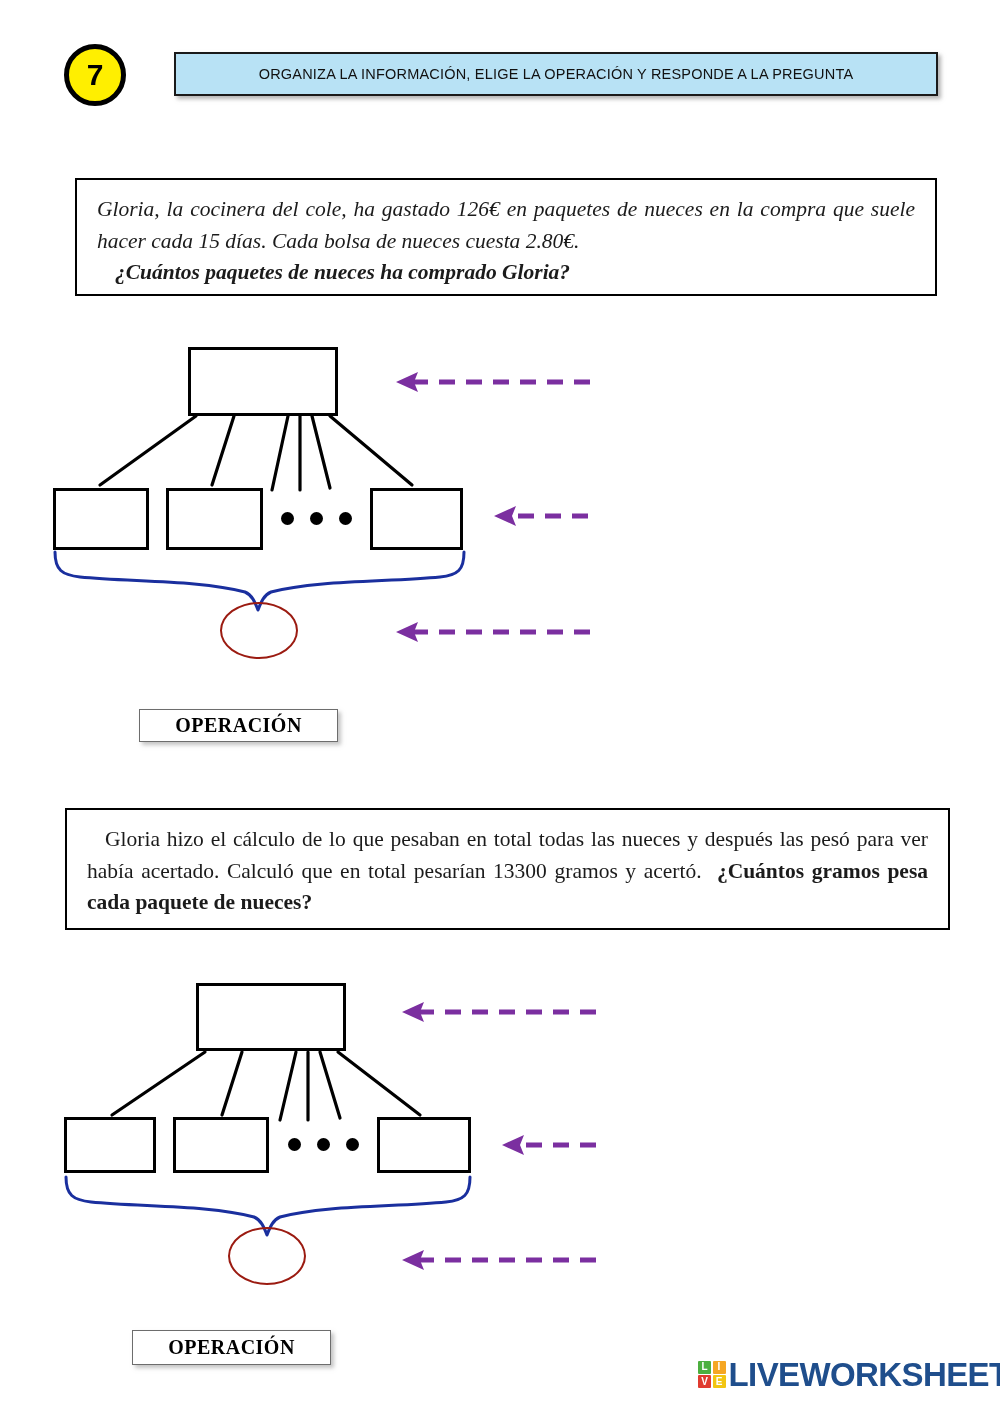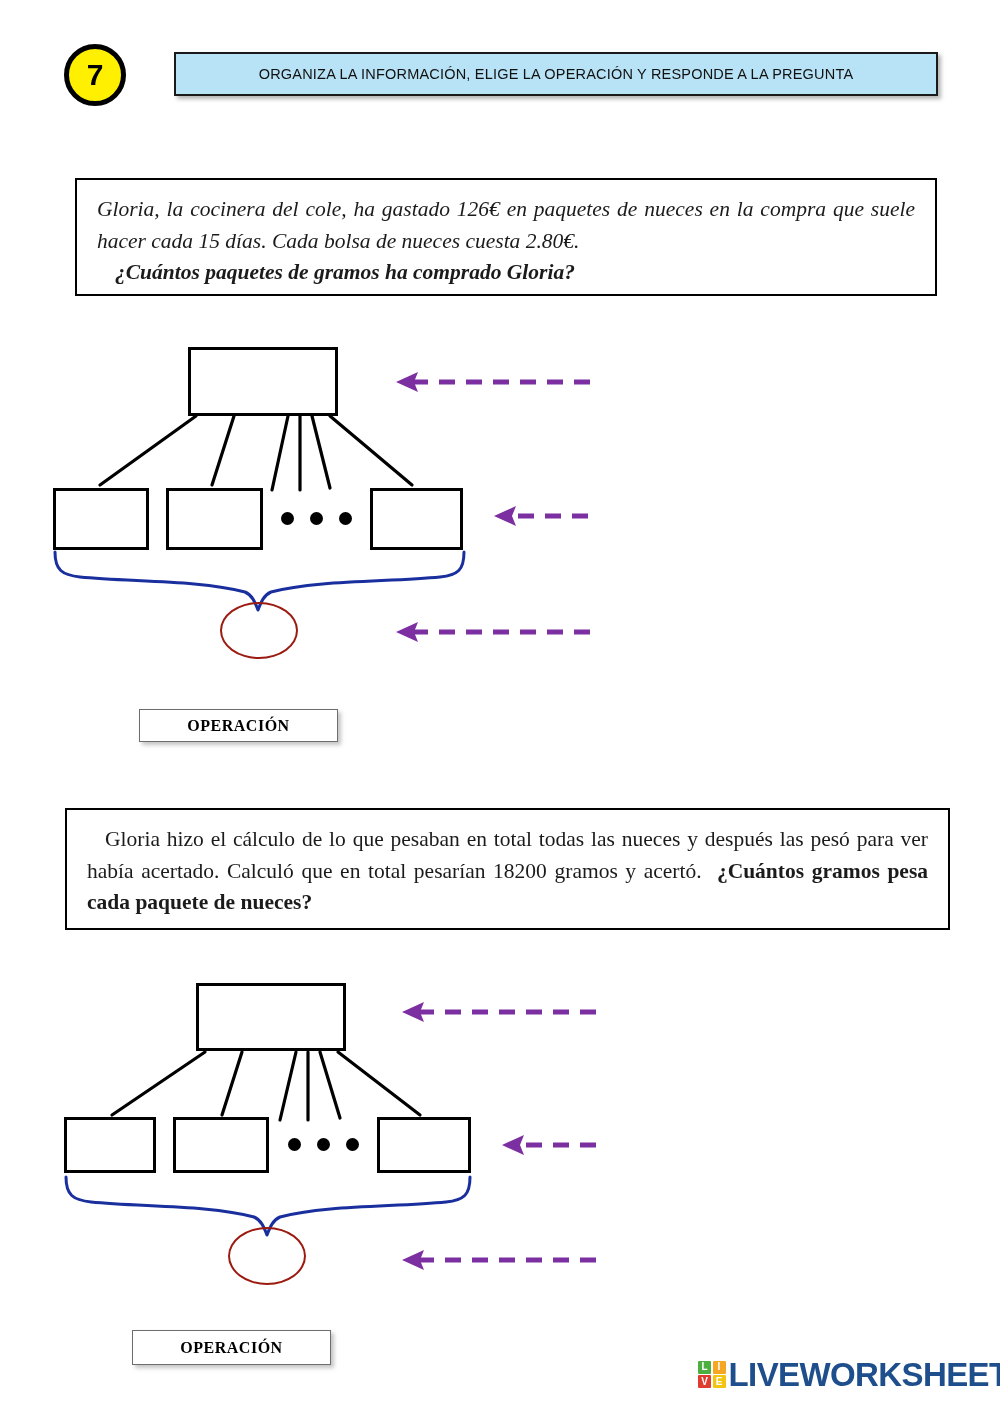--- a/index.html
+++ b/index.html
@@ -129,21 +129,21 @@
     background: #ffffff;
     box-sizing: border-box;
     display: flex;
     align-items: center;
     justify-content: center;
     box-shadow: 3px 3px 4px rgba(140,140,140,0.5);
   }
   .op-label span {
     font-family: "Liberation Serif", serif;
     font-weight: bold;
-    font-size: 16px;
+    font-size: 20px;
     letter-spacing: 0.5px;
     color: #000000;
   }
 
   
   .footer-logo {
     position: absolute;
     left: 698px; top: 1358px;
     display: flex;
     align-items: center;
@@ -182,21 +182,21 @@
   <div class="number-badge">
     <span>7</span>
   </div>
   <div class="banner">
     <span class="banner-text">ORGANIZA LA INFORMACIÓN, ELIGE LA OPERACIÓN Y RESPONDE A LA PREGUNTA</span>
   </div>
 </div>
 
 <div class="problem-box" id="problem-box-1">
   <p class="problem-text"><span>Gloria, la cocinera del cole, ha gastado 126€ en paquetes de nueces en la compra que suele hacer cada 15 días. Cada bolsa de nueces cuesta 2.80€.</span><br>
-  <span class="indent-start"></span><span class="q">¿Cuántos paquetes de gramos ha comprado Gloria?</span></p>
+  <span class="indent-start"></span><span class="q">¿Cuántos paquetes de nueces ha comprado Gloria?</span></p>
 </div>
 
 <div class="diagram" id="diagram-1">
   <svg viewBox="0 0 1000 430" preserveAspectRatio="none">
 
     <g stroke="#000000" stroke-width="3.2" stroke-linecap="round">
       <line x1="196" y1="86" x2="100" y2="155"></line>
       <line x1="234" y1="86" x2="212" y2="155"></line>
       <line x1="288" y1="86" x2="272" y2="160"></line>
       <line x1="300" y1="86" x2="300" y2="160"></line>
@@ -230,21 +230,21 @@
   <div class="dot" style="left:339px; top:182px;"></div>
 
   <div class="answer-circle" style="left:220px; top:272px; width:78px; height:57px;"></div>
 
   <div class="op-label" style="left:139px; top:379px; width:199px; height:33px;">
     <span>OPERACIÓN</span>
   </div>
 </div>
 
 <div class="problem-box" id="problem-box-2">
-  <p class="problem-text"><span class="indent-start"></span><span>Gloria hizo el cálculo de lo que pesaban en total todas las nueces y después las pesó para ver había acertado. Calculó que en total pesarían 18200 gramos y acertó.</span>&nbsp;&nbsp;<span class="q">¿Cuántos gramos pesa cada paquete de nueces?</span></p>
+  <p class="problem-text"><span class="indent-start"></span><span>Gloria hizo el cálculo de lo que pesaban en total todas las nueces y después las pesó para ver había acertado. Calculó que en total pesarían 13300 gramos y acertó.</span>&nbsp;&nbsp;<span class="q">¿Cuántos gramos pesa cada paquete de nueces?</span></p>
 </div>
 
 <div class="diagram" id="diagram-2">
   <svg viewBox="0 0 1000 400" preserveAspectRatio="none">
     <g stroke="#000000" stroke-width="3.2" stroke-linecap="round">
       <line x1="205" y1="87" x2="112" y2="150"></line>
       <line x1="242" y1="87" x2="222" y2="150"></line>
       <line x1="296" y1="87" x2="280" y2="155"></line>
       <line x1="308" y1="87" x2="308" y2="155"></line>
       <line x1="320" y1="87" x2="340" y2="153"></line>

